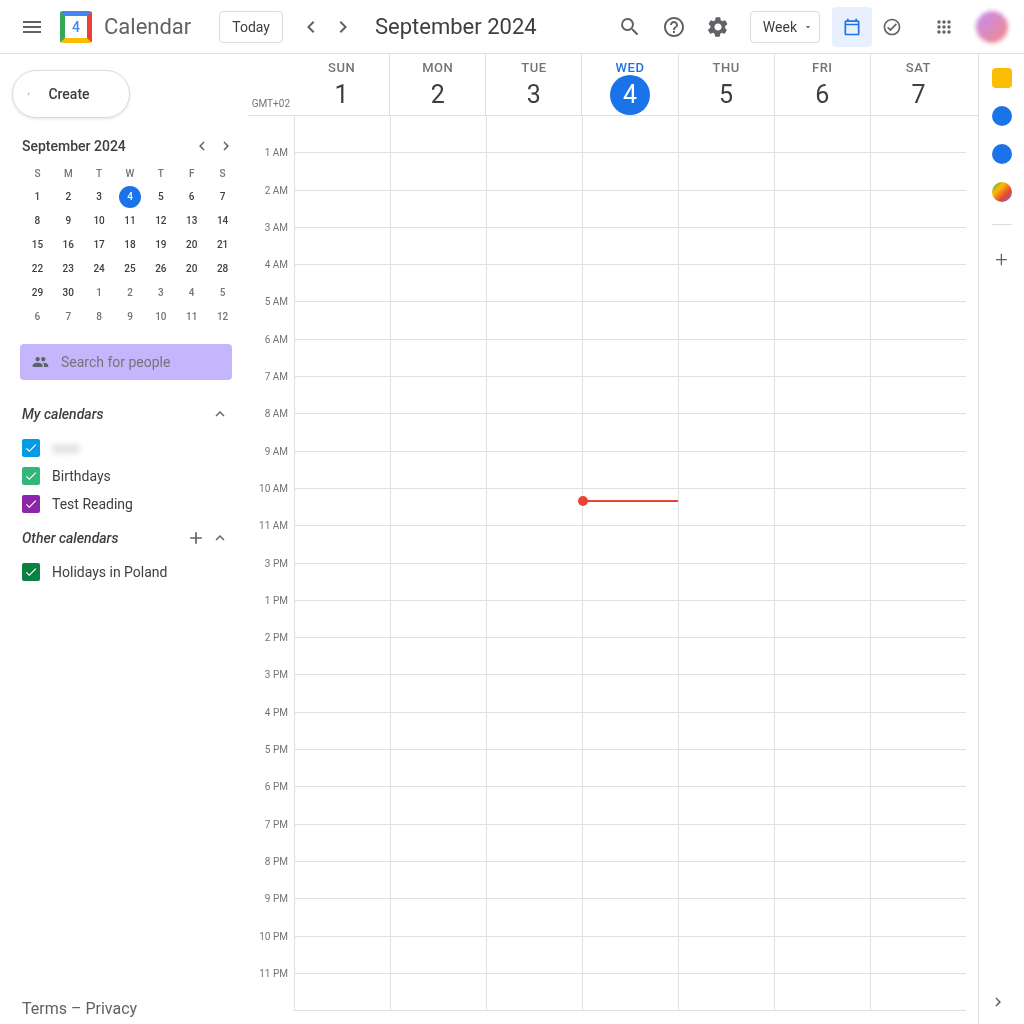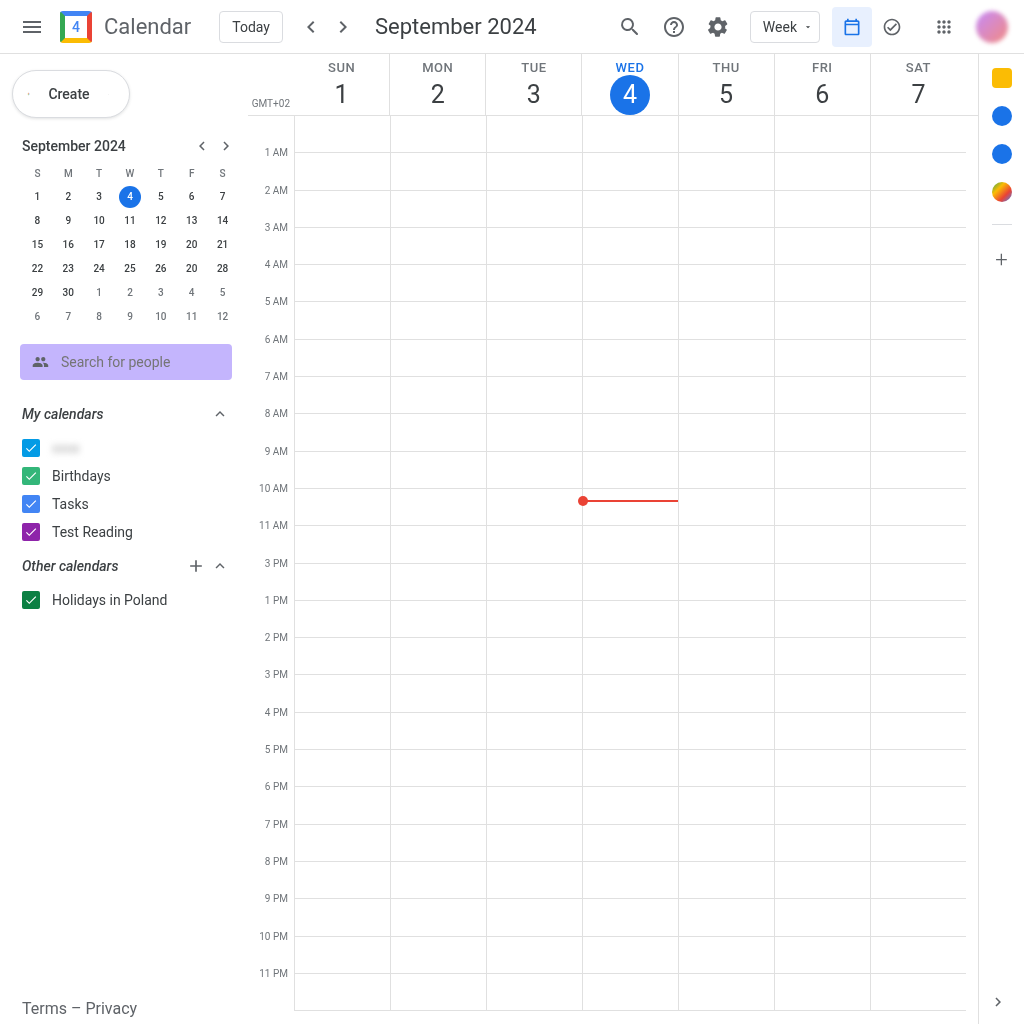--- a/index.html
+++ b/index.html
@@ -285,28 +285,20 @@
         </div>
         <div class="cal-item">
           <div class="chk" style="background: rgb(51, 182, 121);">
             <svg viewBox="0 0 24 24">
               <path fill="currentColor" d="M9 16.17 4.83 12l-1.42 1.41L9 19 21 7l-1.41-1.41z"></path>
             </svg>
           </div>
           <div class="label">Birthdays</div>
         </div>
         <div class="cal-item">
-          <div class="chk" style="background: rgb(66, 133, 244);">
-            <svg viewBox="0 0 24 24">
-              <path fill="currentColor" d="M9 16.17 4.83 12l-1.42 1.41L9 19 21 7l-1.41-1.41z"></path>
-            </svg>
-          </div>
-          <div class="label">Tasks</div>
-        </div>
-        <div class="cal-item">
           <div class="chk" style="background: rgb(142, 36, 170);">
             <svg viewBox="0 0 24 24">
               <path fill="currentColor" d="M9 16.17 4.83 12l-1.42 1.41L9 19 21 7l-1.41-1.41z"></path>
             </svg>
           </div>
           <div class="label">Test Reading</div>
         </div>
       </div>
 
     <div class="cal-section-header">

